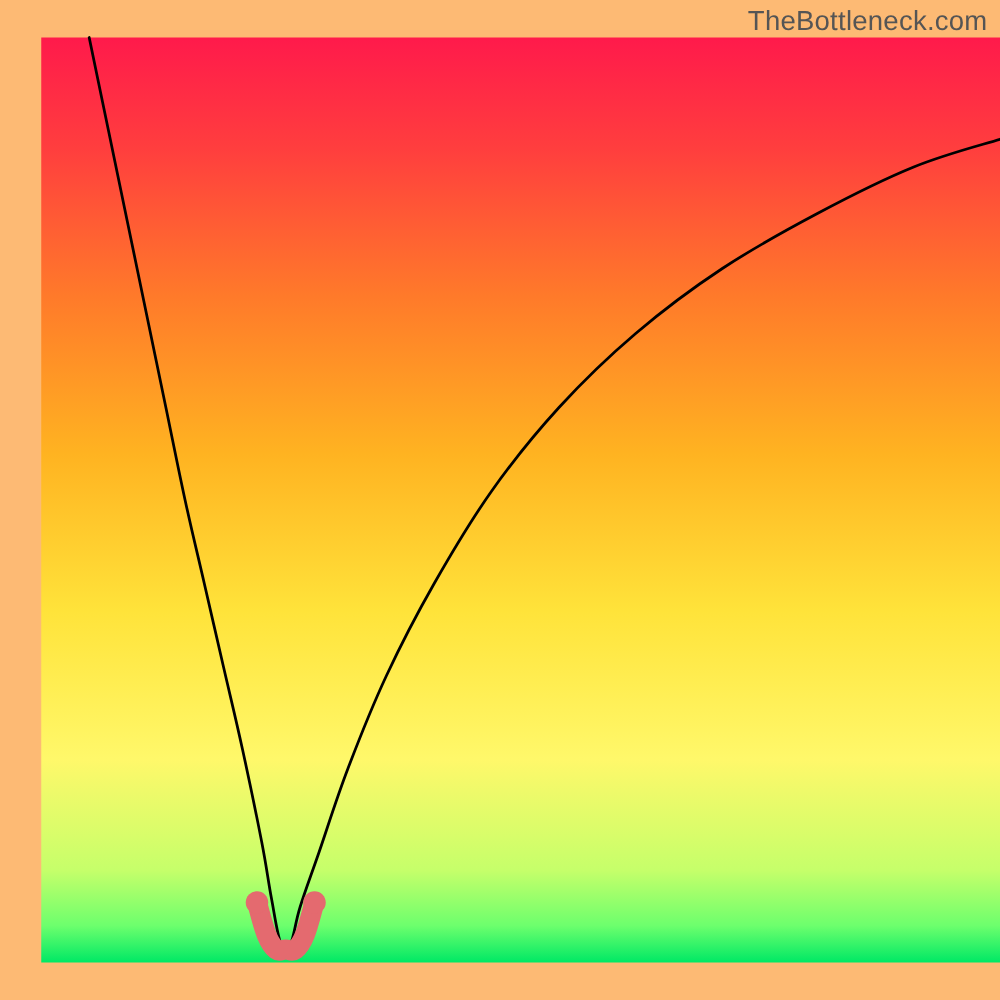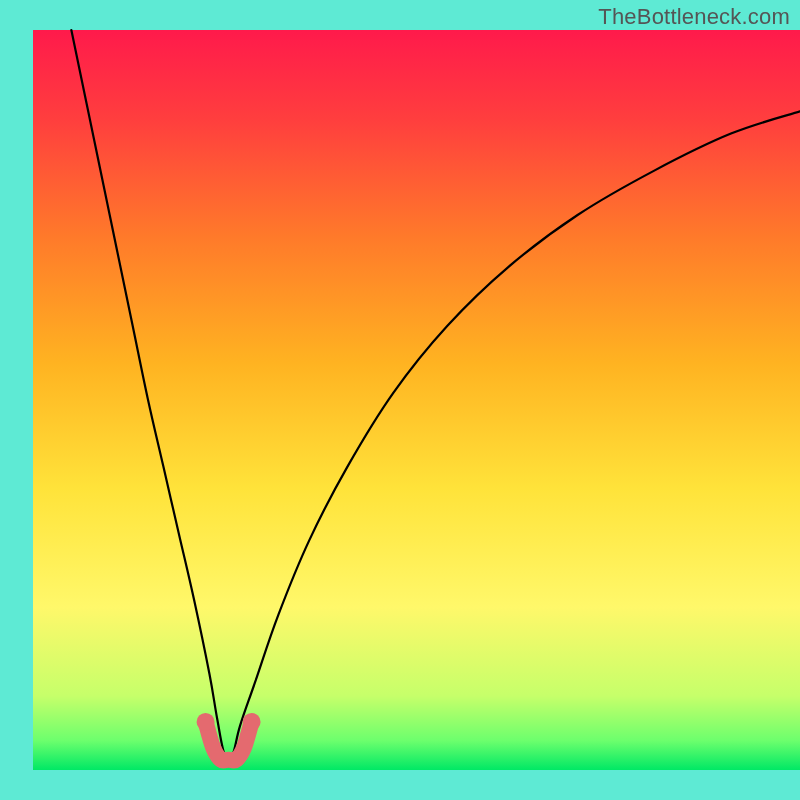--- a/index.html
+++ b/index.html
@@ -8,21 +8,21 @@
     background: #000;
     width: 800px;
     height: 800px;
     overflow: hidden;
     font-family: Arial, Helvetica, sans-serif;
   }
   .frame {
     position: relative;
     width: 800px;
     height: 800px;
-    background: #5eead4;
+    background: #fdba74;
   }
   .watermark {
     position: absolute;
     top: 4px;
     right: 10px;
     color: #555;
     font-size: 22px;
     font-weight: 500;
     letter-spacing: 0.2px;
     z-index: 5;

